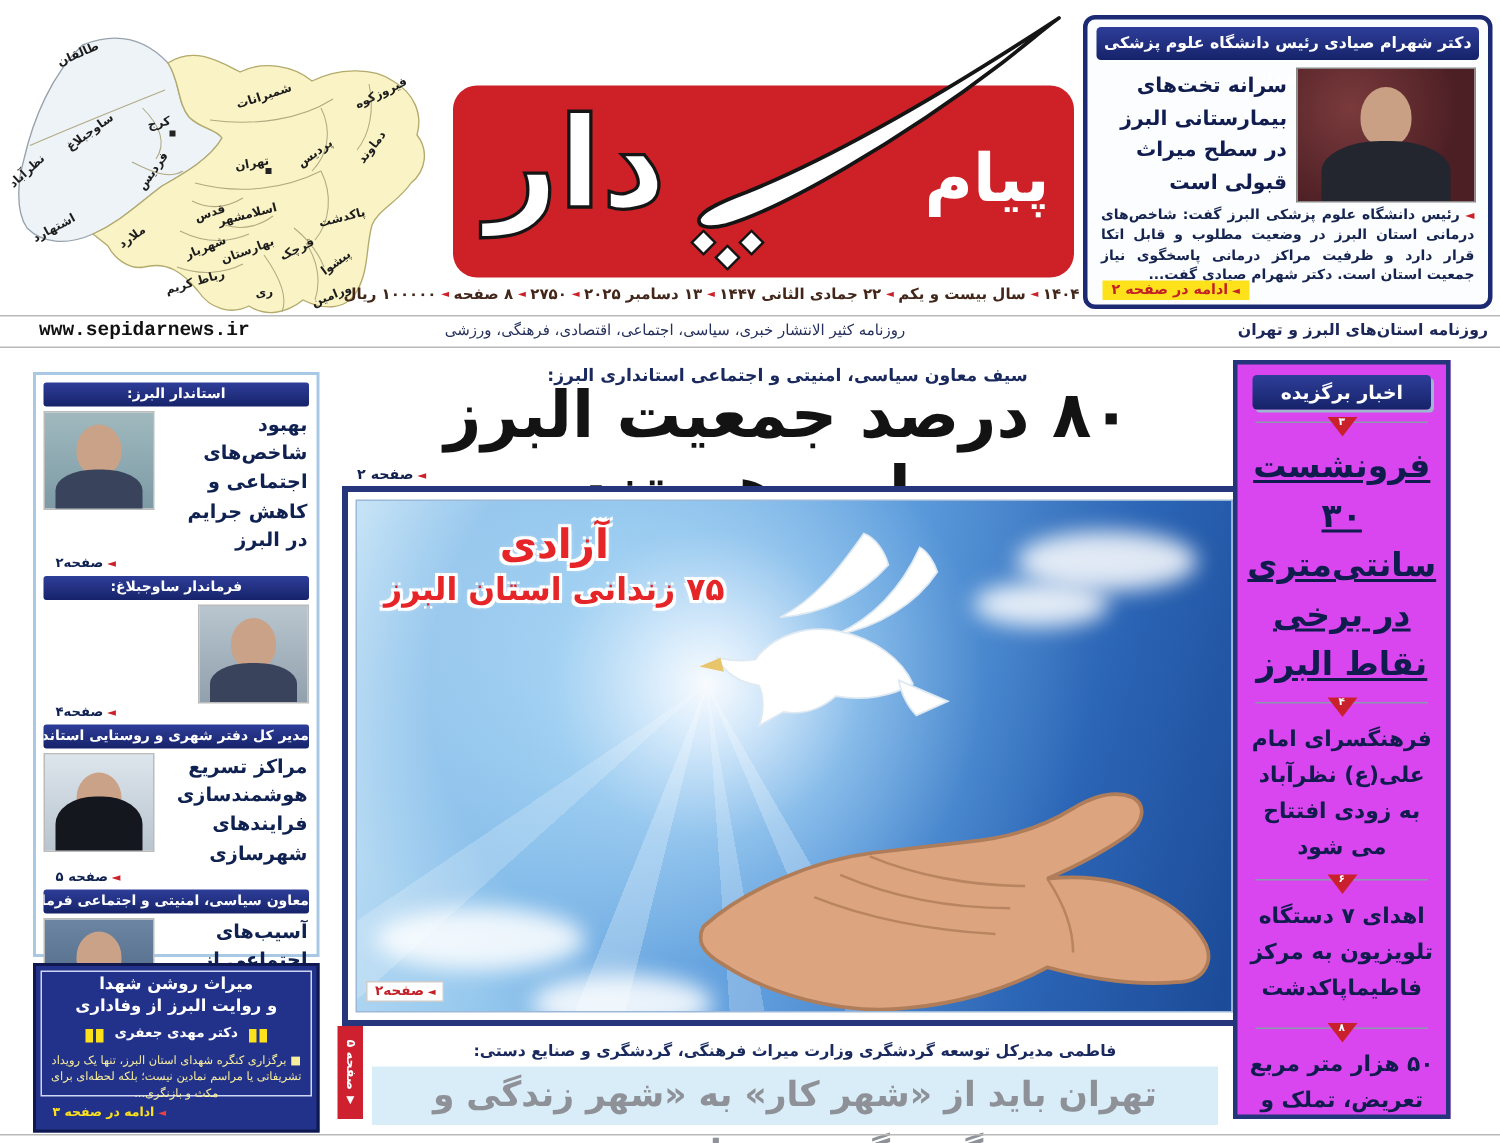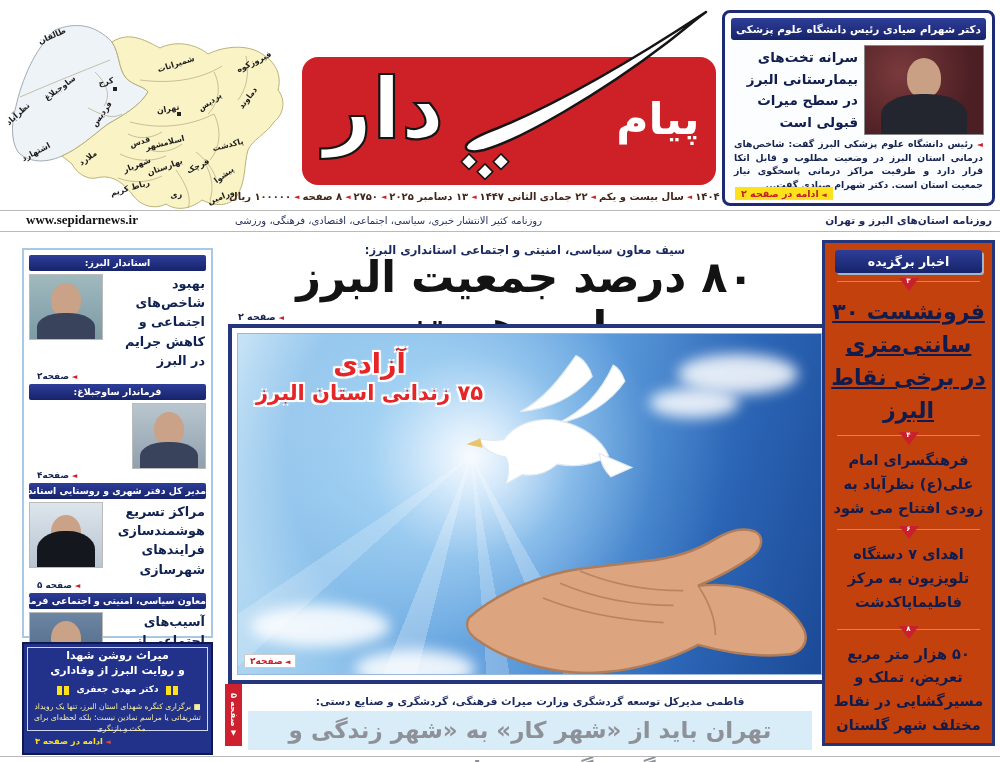--- a/index.html
+++ b/index.html
@@ -10,22 +10,22 @@
   
   .map{position:absolute;left:0;top:2px;width:300px;height:212px;}
   .map svg{position:absolute;left:0;top:0;}
   .map-label{position:absolute;font-size:8px;font-weight:bold;color:#1c1c1c;white-space:nowrap;transform-origin:center;}
 
   
   .logo-box{position:absolute;left:302px;top:57px;width:414px;height:128px;background:#cd2127;border-radius:16px;}
   .logo-svg{position:absolute;left:296px;top:6px;width:426px;height:186px;overflow:visible;}
   .dateline{position:absolute;left:298px;top:191px;width:502px;font-size:10px;font-weight:bold;color:#43261a;direction:rtl;text-align:center;white-space:nowrap;}
   .dateline span::before{content:"◄";color:#cc2128;font-size:7px;margin:0 3px;vertical-align:1px;}
-  .website{position:absolute;left:26px;top:212px;font-family:Liberation Serif, serif;font-weight:bold;font-size:13px;color:#111;direction:ltr;}
-  .strip-center{position:absolute;left:235px;top:215px;width:430px;text-align:left;font-size:10px;color:#26305c;}
+  .website{position:absolute;left:26px;top:212px;font-family:Liberation Mono, monospace;font-weight:bold;font-size:13px;color:#111;direction:ltr;}
+  .strip-center{position:absolute;left:235px;top:215px;width:430px;text-align:center;font-size:10px;color:#26305c;}
   .strip-right{position:absolute;right:8px;top:214px;font-size:10.5px;font-weight:800;color:#1c2657;}
 
   
   .info-box{position:absolute;left:722px;top:10px;width:273px;height:196px;border:3px solid #1c2a74;border-radius:8px;background:#fcfdff;box-sizing:border-box;}
   .info-head{margin:5px 6px 0;background:linear-gradient(#2e3e99,#16236a);color:#fff;font-size:10.5px;font-weight:bold;text-align:center;height:22px;line-height:22px;border-radius:3px;}
   .info-row{display:flex;margin:5px 8px 2px;gap:6px;}
   .info-photo{width:118px;height:88px;flex:0 0 118px;border:1px solid #888;position:relative;overflow:hidden;background:radial-gradient(circle at 30% 30%,#7a3a3c,#4c1f24 70%);}
   .info-photo::before{content:"";position:absolute;width:34px;height:40px;left:42px;top:12px;background:#c9a084;border-radius:50% 50% 45% 45%;}
   .info-photo::after{content:"";position:absolute;width:86px;height:44px;left:16px;top:48px;background:#23262e;border-radius:46% 46% 0 0;}
   .info-headline{flex:1;font-size:13.5px;line-height:1.6;font-weight:800;color:#101d4e;text-align:right;padding-top:2px;}
@@ -58,21 +58,21 @@
   .hand{position:absolute;right:-3%;bottom:-6%;width:66%;height:58%;}
 
   
   .side-tab{position:absolute;left:225px;top:684px;width:17px;height:62px;background:#cf2030;display:flex;align-items:center;justify-content:center;}
   .side-tab span{writing-mode:vertical-rl;color:#fff;font-size:8.5px;font-weight:bold;}
   .side-tab span::before{content:"▼ ";font-size:7px;}
   .story2-kicker{position:absolute;left:248px;top:692px;width:564px;height:19px;background:#fff;text-align:center;font-size:10.5px;font-weight:700;color:#1a2a5e;line-height:19px;}
   .story2-headline{position:absolute;left:248px;top:711px;width:564px;height:39px;background:#d9edf9;text-align:center;font-size:23px;font-weight:900;color:#8e9298;line-height:39px;}
 
   
-  .sel-box{position:absolute;left:822px;top:240px;width:173px;height:506px;background:#c2410c;border:3px solid #25357c;box-sizing:border-box;overflow:hidden;}
+  .sel-box{position:absolute;left:822px;top:240px;width:145px;height:506px;background:#d946ef;border:3px solid #25357c;box-sizing:border-box;overflow:hidden;}
   .sel-head{margin:7px 10px 2px;background:linear-gradient(#2e3e99,#16236a);color:#fff;font-size:12.5px;font-weight:bold;text-align:center;height:23px;line-height:23px;border-radius:3px;box-shadow:2px 2px 0 #9fb6cf;}
   .sep{position:relative;height:18px;margin:2px 12px;}
   .sep::before{content:"";position:absolute;left:0;right:0;top:6px;height:1px;background:#8a9aae;}
   .sep .tri{position:absolute;left:50%;top:3px;transform:translateX(-50%);width:0;height:0;border-left:10px solid transparent;border-right:10px solid transparent;border-top:13px solid #c9202e;}
   .sep .num{position:absolute;left:50%;top:2px;transform:translateX(-50%);color:#fff;font-size:7px;font-weight:bold;}
   .sel-item{padding:0 6px;text-align:center;color:#0f1c4d;font-weight:800;}
   .sel-item.big{font-size:22px;line-height:1.5;text-decoration:underline;}
   .sel-item.small{font-size:14.5px;line-height:1.65;}
 
   

